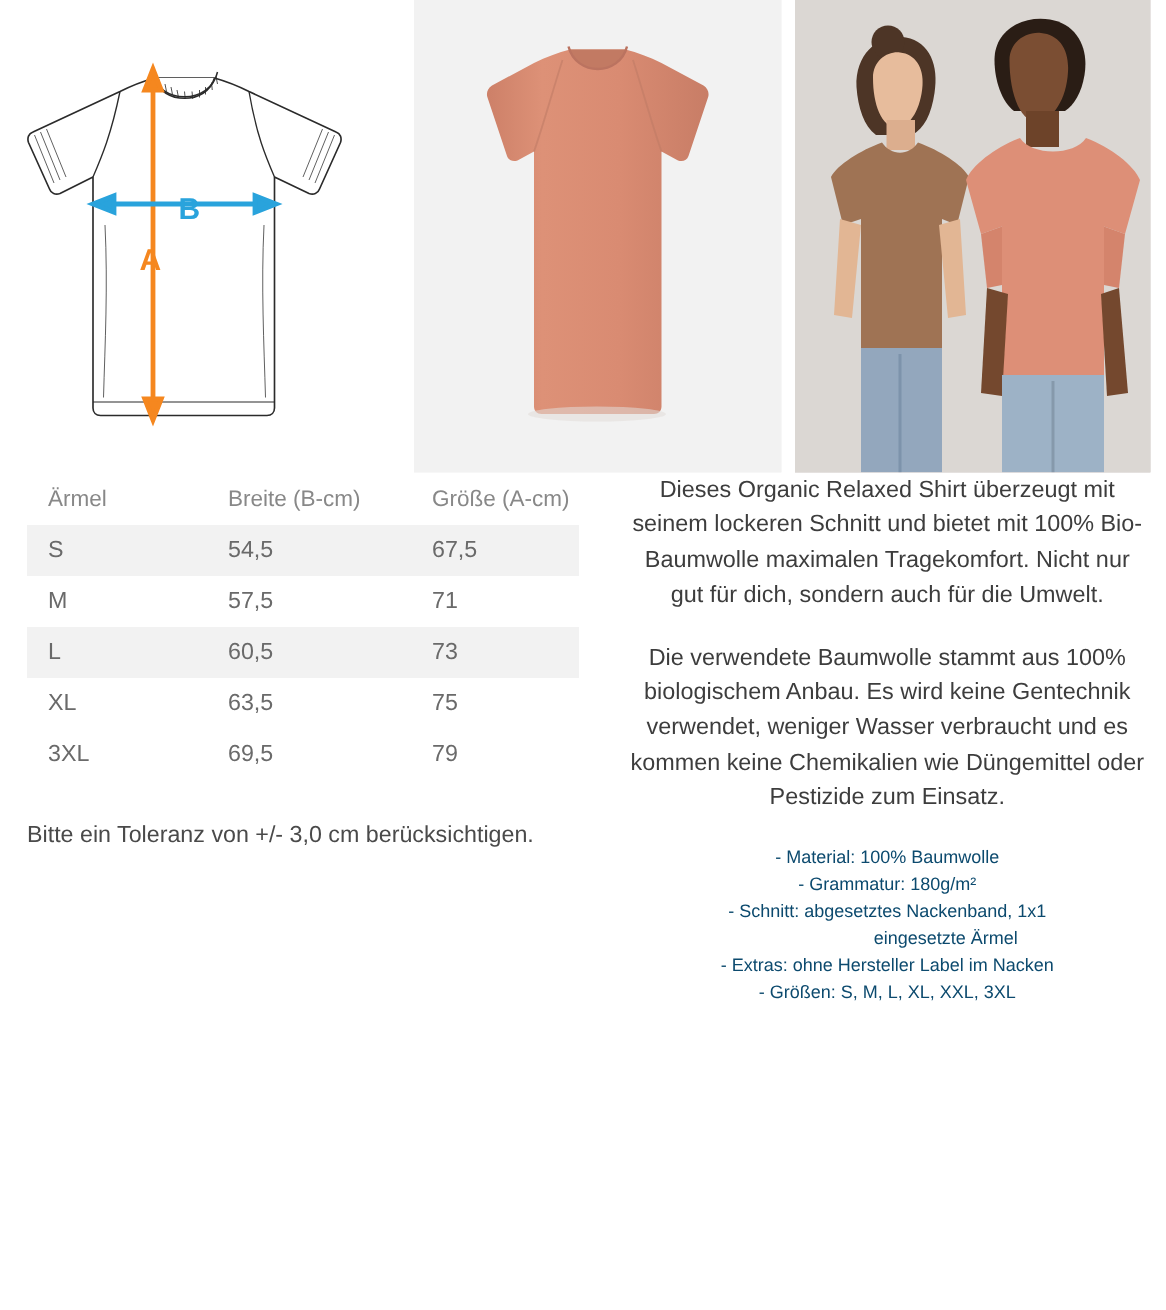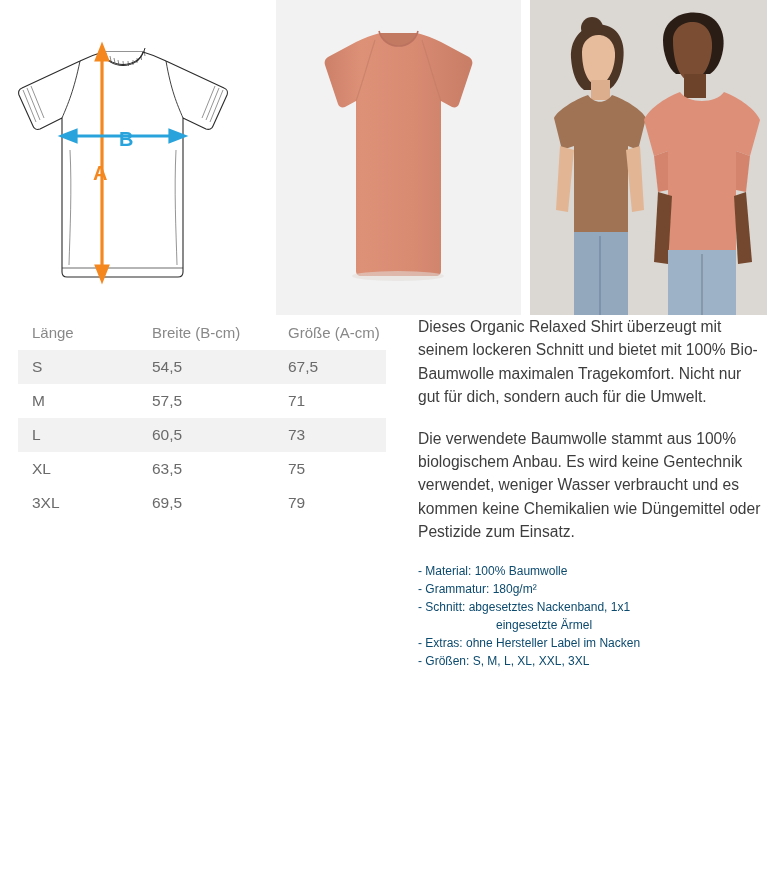--- a/index.html
+++ b/index.html
@@ -58,20 +58,21 @@
   .left-col {
     width: 390px;
     padding-left: 18px;
     box-sizing: border-box;
   }
   .right-col {
     width: 387px;
     padding-left: 28px;
     padding-right: 12px;
     box-sizing: border-box;
+    text-align: center;
   }
 
   
   table.size-table {
     border-collapse: collapse;
     width: 368px;
     font-size: 15.5px;
     color: #555;
   }
   table.size-table th {
@@ -293,21 +294,21 @@
 
   <div class="left-col">
     <table class="size-table">
       <colgroup>
           <col class="c1">
           <col class="c2">
           <col class="c3">
         </colgroup>
       <thead>
         <tr>
-          <th>Länge</th>
+          <th>Ärmel</th>
           <th>Breite (B-cm)</th>
           <th>Größe (A-cm)</th>
         </tr>
       </thead>
       <tbody>
         <tr class="odd">
           <td>S</td>
           <td>54,5</td>
           <td>67,5</td>
         </tr>
@@ -327,20 +328,21 @@
           <td>75</td>
         </tr>
         <tr class="even">
           <td>3XL</td>
           <td>69,5</td>
           <td>79</td>
         </tr>
       </tbody>
     </table>
 
+    <div class="tolerance-note">Bitte ein Toleranz von +/- 3,0 cm berücksichtigen.</div>
   </div>
 
   <div class="right-col">
     <p class="para">Dieses Organic Relaxed Shirt überzeugt mit seinem lockeren Schnitt und bietet mit 100% Bio-Baumwolle maximalen Tragekomfort. Nicht nur gut für dich, sondern auch für die Umwelt.</p>
     <p class="para">Die verwendete Baumwolle stammt aus 100% biologischem Anbau. Es wird keine Gentechnik verwendet, weniger Wasser verbraucht und es kommen keine Chemikalien wie Düngemittel oder Pestizide zum Einsatz.</p>
 
     <div class="spec-list">
       <div>- Material: 100% Baumwolle</div>
       <div>- Grammatur: 180g/m²</div>
       <div>- Schnitt: abgesetztes Nackenband, 1x1</div>

